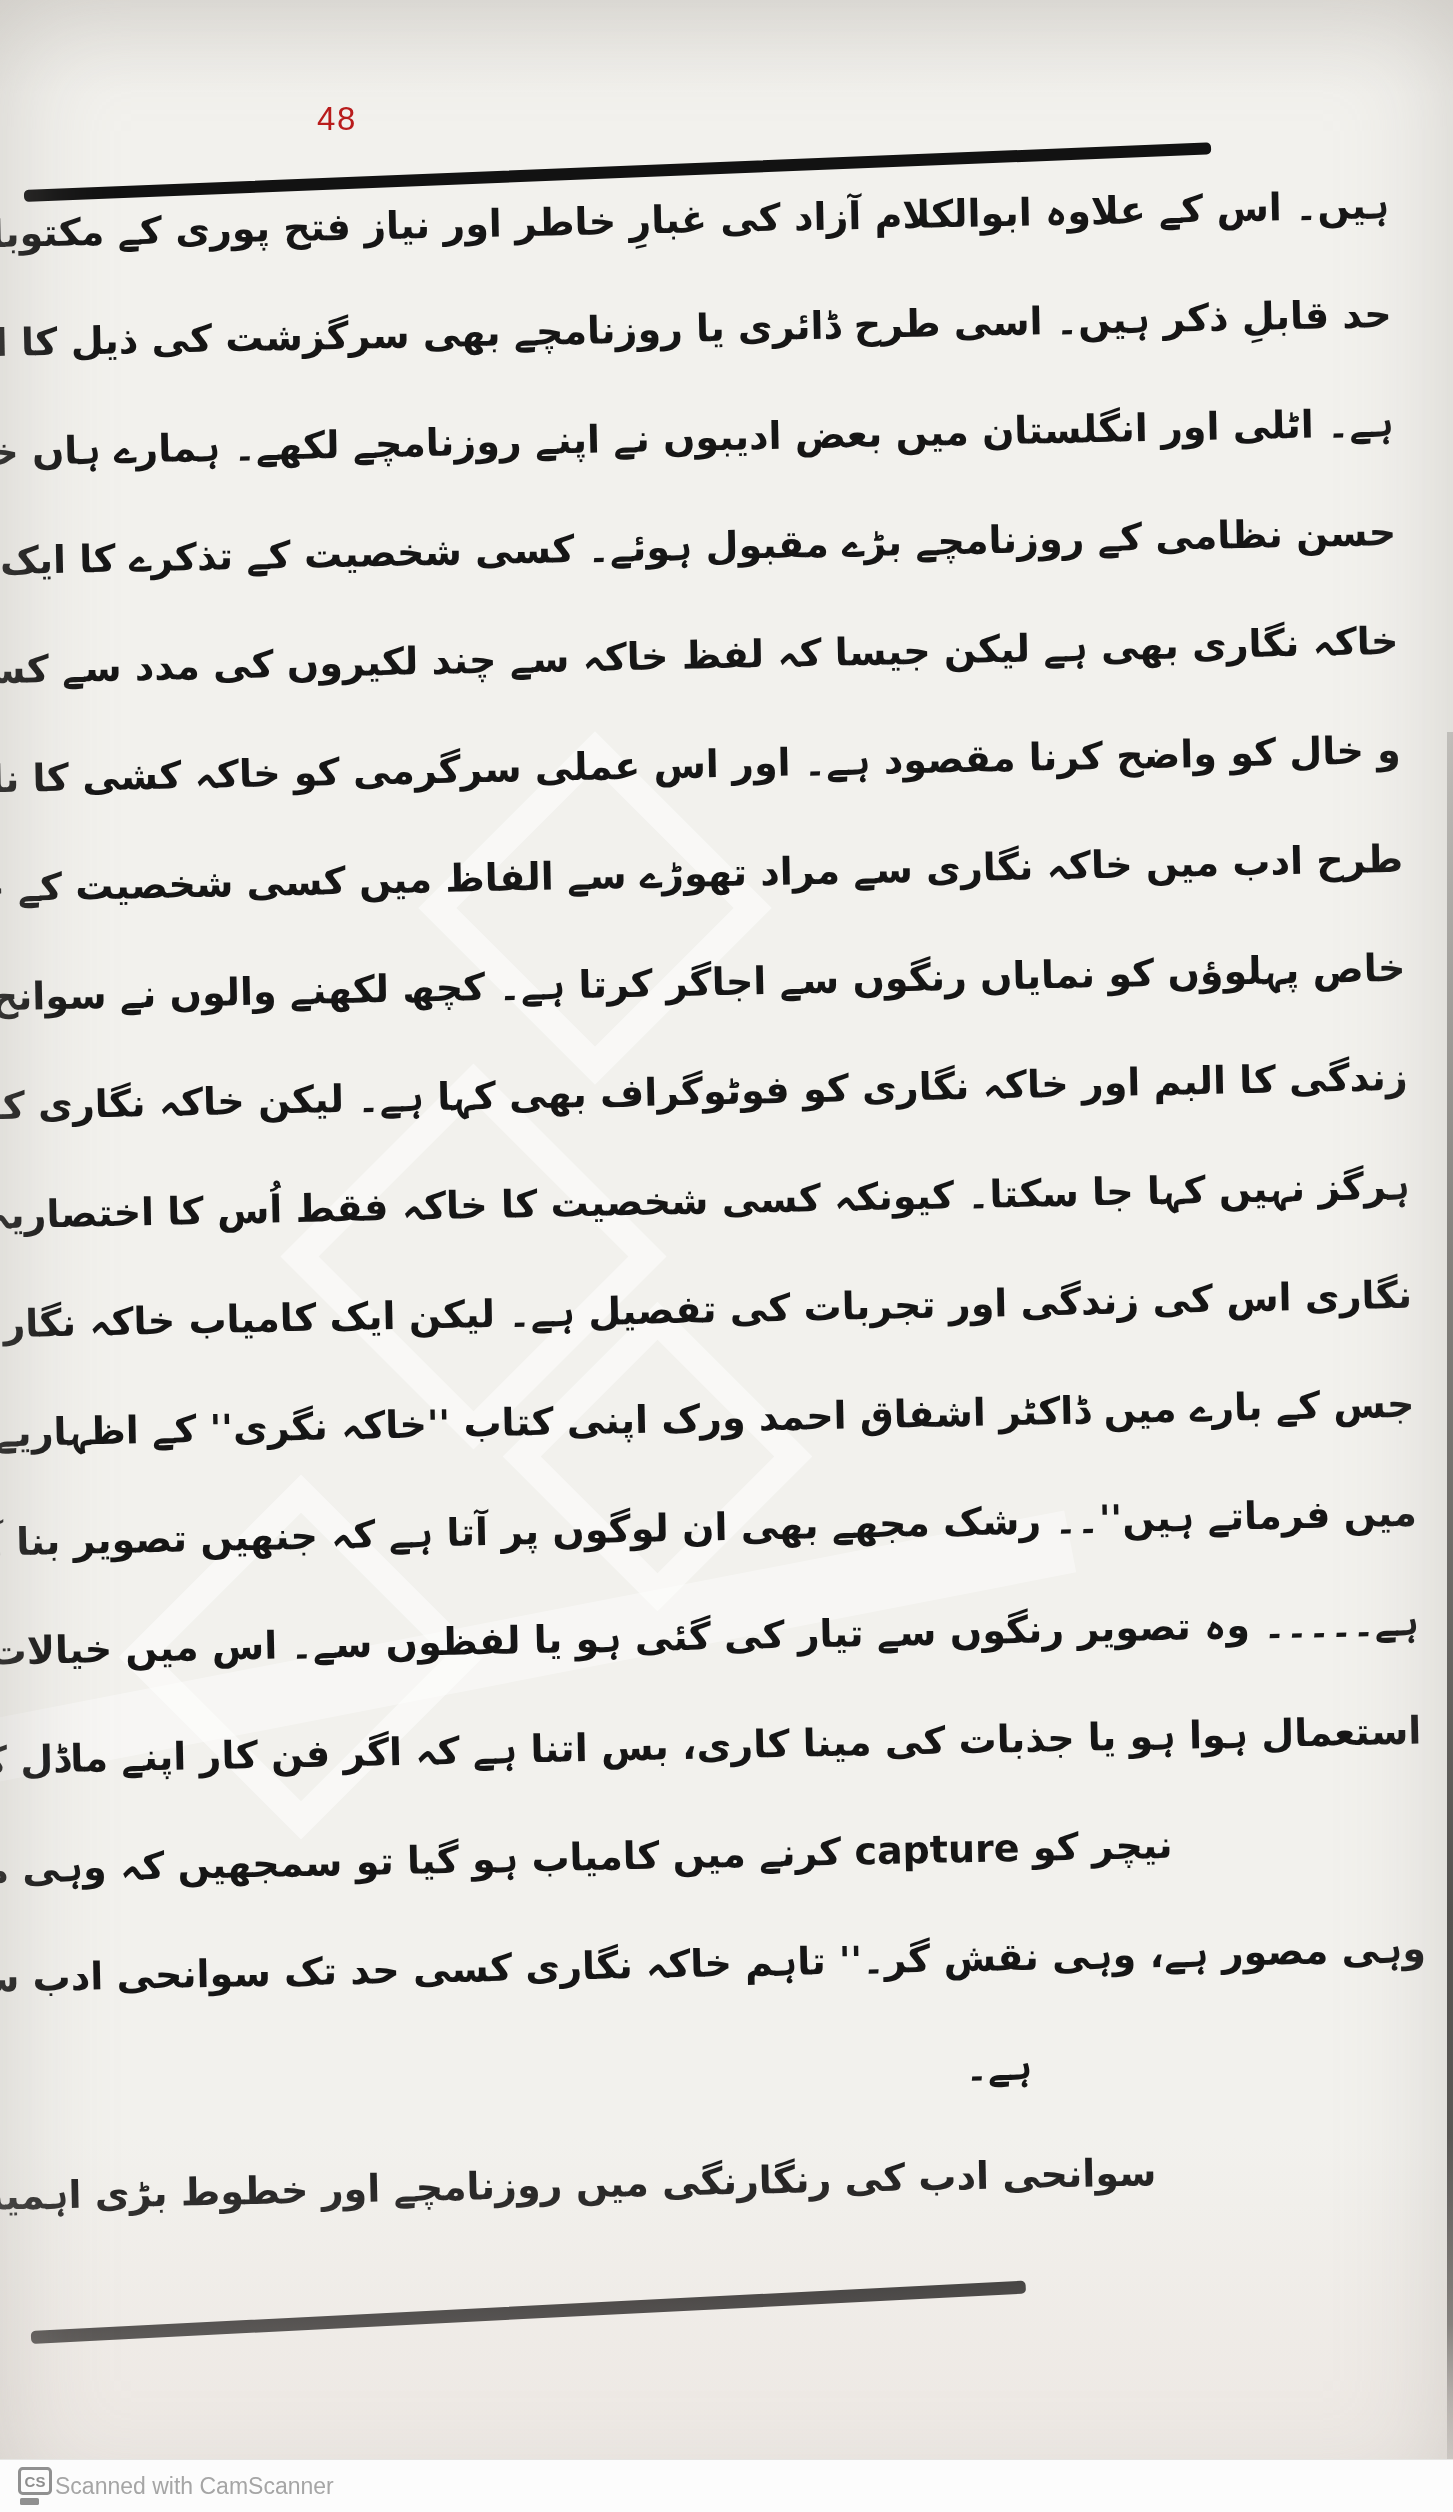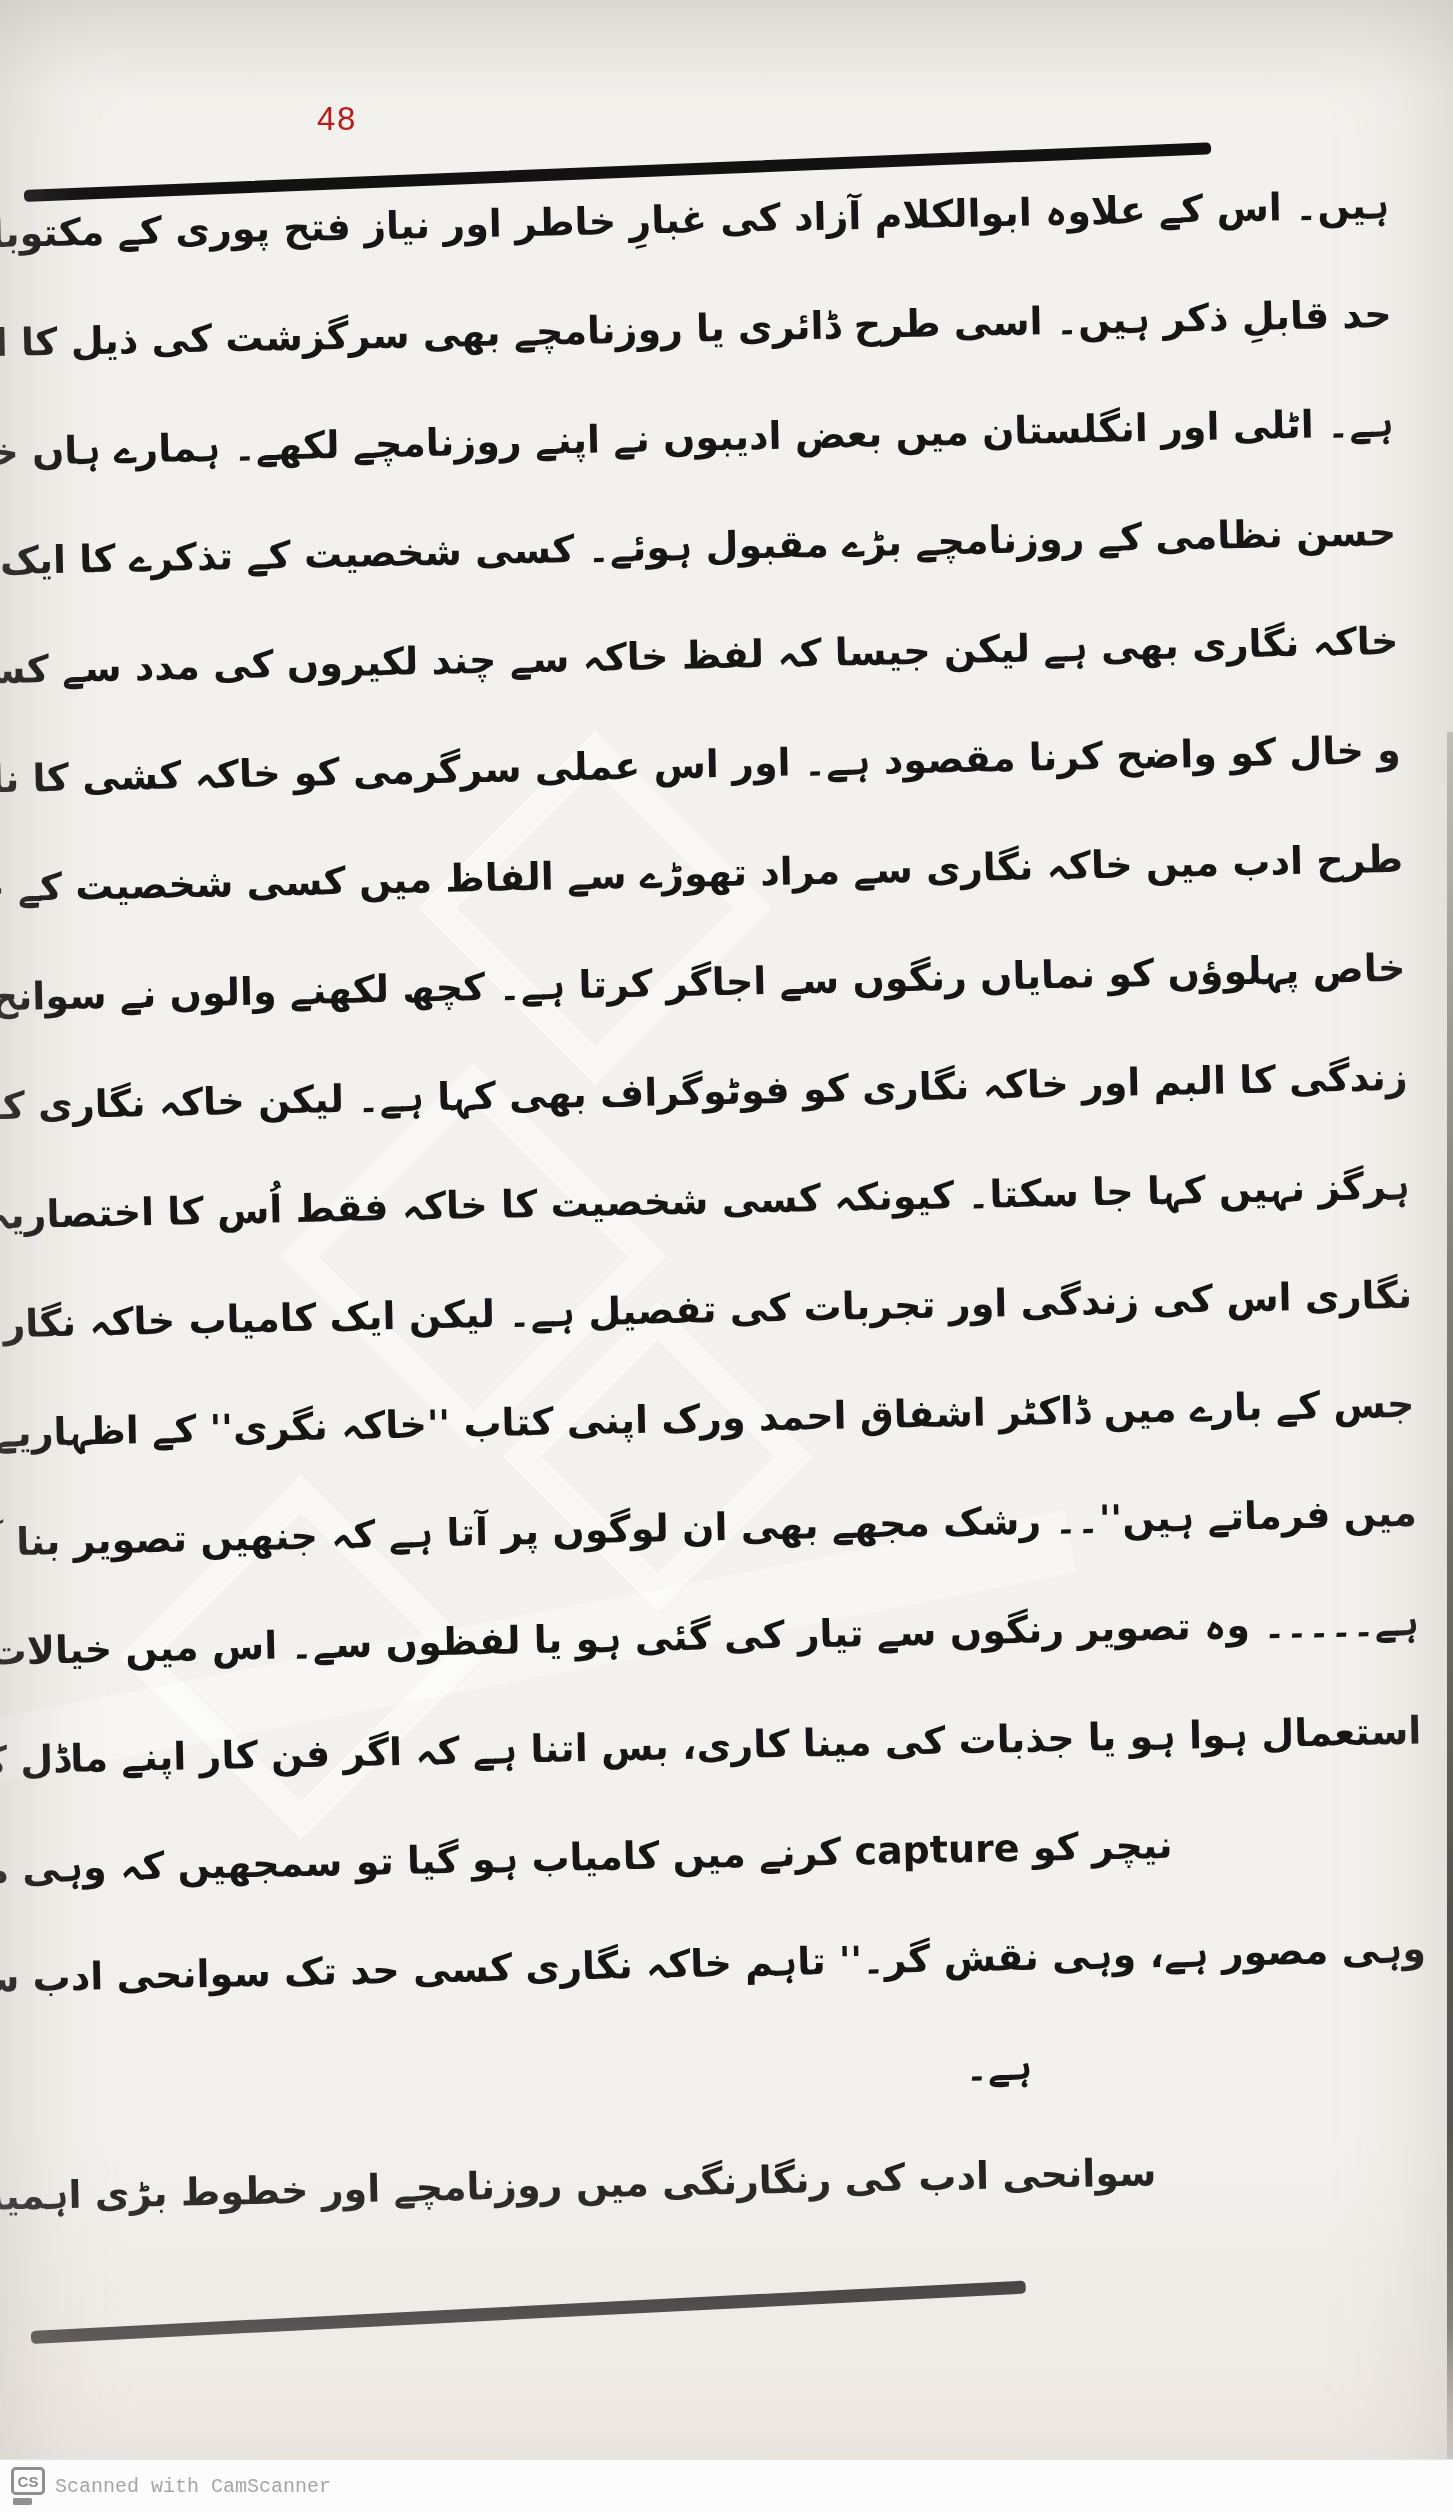--- a/index.html
+++ b/index.html
@@ -65,34 +65,34 @@
       rgba(45,44,42,0.85) 92%,
       rgba(45,44,42,0.2) 100%);
   }
 
   
   .footer{
     position:absolute;left:0;right:0;bottom:0;height:52px;
     background:#fcfcfc;border-top:0.8px solid #e6e6e4;
     display:flex;align-items:center;
   }
-  .cs-logo{position:relative;width:32px;height:38px;margin-left:11px;flex:0 0 auto;}
+  .cs-logo{position:relative;width:32px;height:38px;margin-left:18px;flex:0 0 auto;}
   .cs-box{
     box-sizing:border-box;width:34px;height:28px;
     border:3.1px solid #909090;border-radius:4.7px;
     display:flex;align-items:center;justify-content:center;
     font-family:"Liberation Sans",sans-serif;
     font-weight:bold;font-size:15px;color:#8d8d8d;letter-spacing:0px;
   }
   .cs-foot{position:absolute;left:1.6px;bottom:0;width:19px;height:7px;
     background:#909090;border-radius:1.6px;}
   .footer-label{
-    margin-left:12px;
-    font-family:Liberation Mono, monospace;
-    font-size:20px;color:#a5a5a5;
+    margin-left:5px;
+    font-family:Liberation Sans, sans-serif;
+    font-size:23px;color:#a5a5a5;
   }
 </style>
 </head>
 <body>
 
 <div class="page">
 
   <div class="toptint"></div>
 
   <div class="wm w1"></div>

